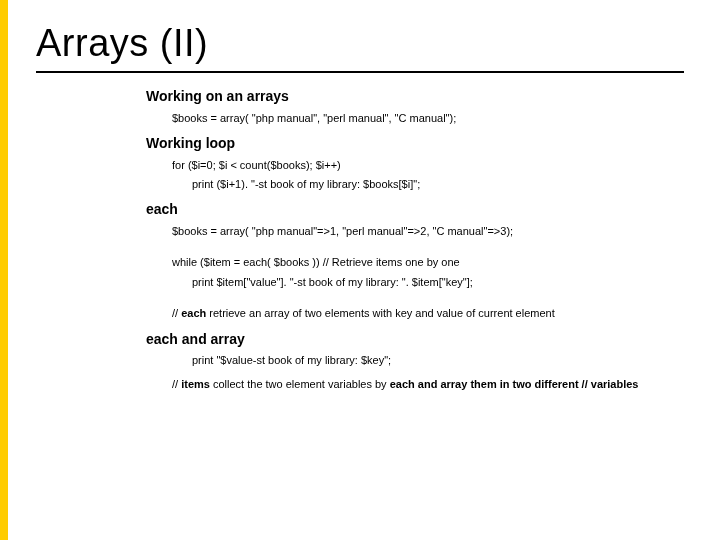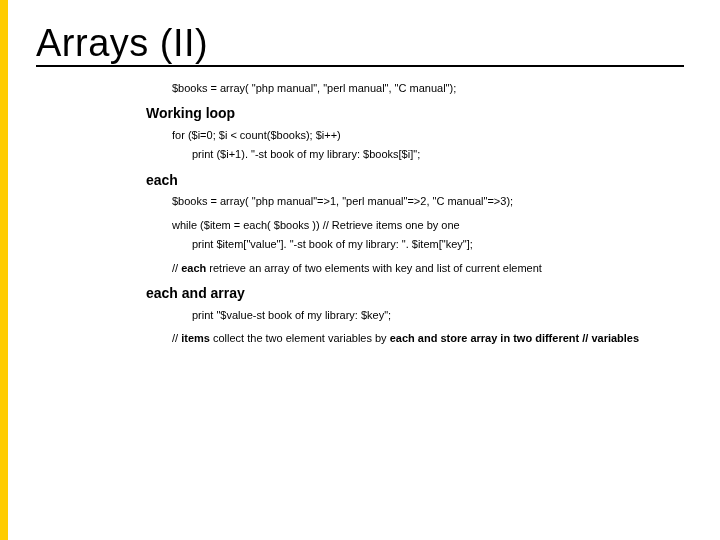--- a/index.html
+++ b/index.html
@@ -1,53 +1,54 @@
 <!DOCTYPE html>
 <html><head>
 <meta charset="utf-8">
 <style>
   * { margin: 0; padding: 0; box-sizing: border-box; }
   html, body { width: 720px; height: 540px; background: #fff; font-family: Verdana, Geneva, sans-serif; }
   .slide { width: 720px; height: 540px; position: relative; padding: 22px 36px 20px 36px; }
   .accent-bar { position: absolute; left: 0; top: 0; width: 8px; height: 540px; background: #ffcc00; }
-  .title { font-size: 38px; font-weight: 400; color: #000; letter-spacing: 0.5px; }
+  .title { font-size: 38px; font-weight: 400; color: #000; letter-spacing: 0.5px; margin-bottom: 6px; }
   .title-rule { border: none; border-top: 2px solid #000; margin-bottom: 14px; }
   .content { margin-left: 110px; font-size: 12px; color: #000; line-height: 1.4; }
   .h2 { font-weight: 700; font-size: 14px; margin-top: 8px; margin-bottom: 4px; }
   .code1 { font-size: 11px; margin-left: 26px; margin-top: 4px; margin-bottom: 4px; }
   .code2 { font-size: 11px; margin-left: 46px; margin-top: 4px; margin-bottom: 4px; }
-  .line { font-size: 11px; margin-left: 26px; margin-top: 8px; margin-bottom: 4px; }
+  .line { font-size: 11px; margin-left: 26px; margin-top: 16px; margin-bottom: 4px; }
   .bold-inline { font-weight: 700; }
   .note { font-size: 11px; margin-left: 26px; margin-top: 8px; }
 </style>
 </head>
 <body>
 
 <div class="slide">
   <div class="accent-bar"></div>
 
   <div class="title">Arrays (II)</div>
   <hr class="title-rule">
 
   <div class="content">
 
+    <div class="h2">Working on an arrays</div>
     <div class="code1">$books = array( "php manual", "perl manual", "C manual");</div>
 
     <div class="h2">Working loop</div>
     <div class="code1">for ($i=0; $i &lt; count($books); $i++)</div>
     <div class="code2">print ($i+1). "-st book of my library: $books[$i]";</div>
 
     <div class="h2">each</div>
     <div class="code1">$books = array( "php manual"=&gt;1, "perl manual"=&gt;2, "C manual"=&gt;3);</div>
     <div class="line">while ($item = each( $books )) // Retrieve items one by one</div>
     <div class="code2">print $item["value"]. "-st book of my library: ". $item["key"];</div>
     <div class="line">
-      <span>// </span><span class="bold-inline">each</span><span> retrieve an array of two elements with key and list of current element</span>
+      <span>// </span><span class="bold-inline">each</span><span> retrieve an array of two elements with key and value of current element</span>
     </div>
 
     <div class="h2">each and array</div>
     <div class="code2">print "$value-st book of my library: $key";</div>
     <div class="note">
-      <span>// </span><span class="bold-inline">items</span><span> collect the two element variables by </span><span class="bold-inline">each and store array in two different // variables</span>
+      <span>// </span><span class="bold-inline">items</span><span> collect the two element variables by </span><span class="bold-inline">each and array them in two different // variables</span>
     </div>
 
   </div>
 </div>
 
 </body></html>

